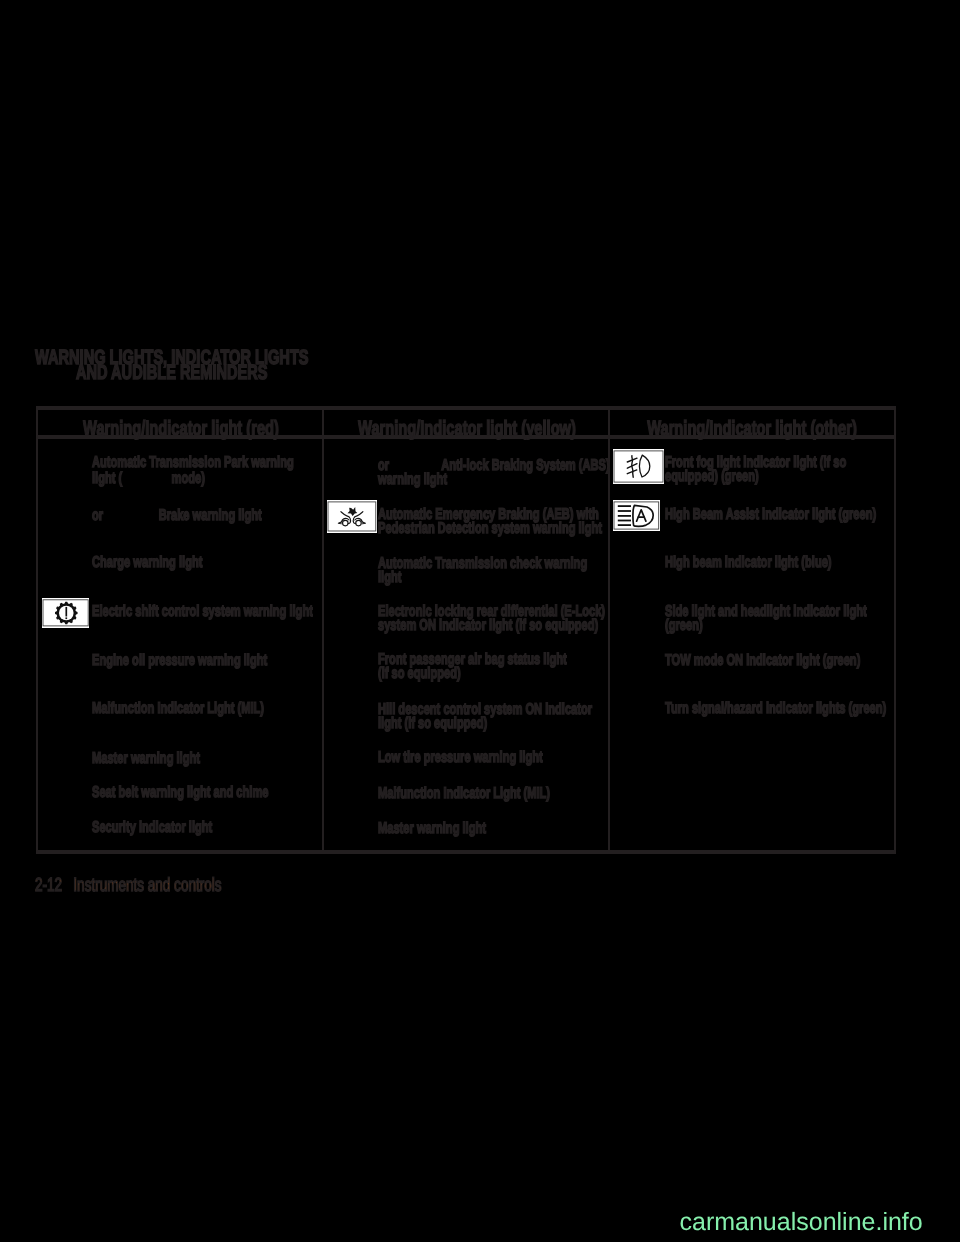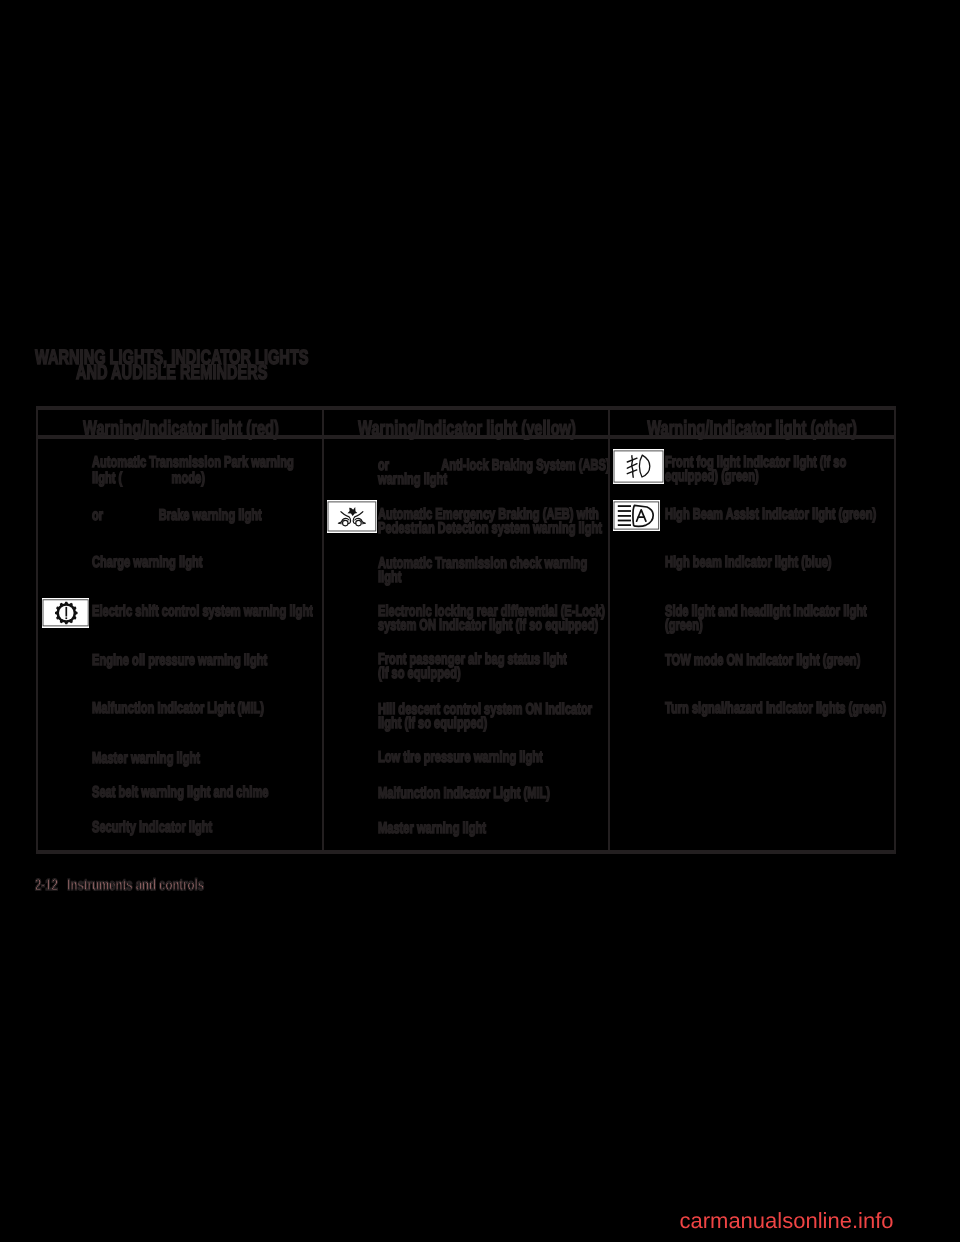--- a/index.html
+++ b/index.html
@@ -23,22 +23,22 @@
            line-height:20.6px;height:0;-webkit-text-stroke:1.5px #231f20;}
   .colhead .cxc{position:absolute;left:0;top:0;transform:translateX(-50%) scaleX(0.712) translateZ(0);transform-origin:center top;}
 
   .cell{position:absolute;left:0;top:0;color:#231f20;font-weight:bold;font-size:15.6px;
          -webkit-text-stroke:1.6px #231f20;}
   .cell .cx{position:absolute;line-height:16.3px;}
 
   .icon{position:absolute;background:#fff;box-sizing:border-box;}
   .icon svg{display:block;width:100%;height:100%;}
 
-  #footer{position:absolute;left:35px;top:874.5px;color:#fca5a5;font-weight:bold;font-size:16px;line-height:21.6px;-webkit-text-stroke:1.6px #231f20;}
-  #watermark{position:absolute;transform:translateZ(0);left:679.5px;top:1207.8px;color:#ef4444;font-size:22px;
+  #footer{position:absolute;left:35px;top:874.5px;color:#f97316;font-weight:normal;font-size:19px;line-height:21.6px;-webkit-text-stroke:1.6px #231f20;}
+  #watermark{position:absolute;transform:translateZ(0);left:679.5px;top:1207.8px;color:#86efac;font-size:25px;
              font-family:"Liberation Sans",sans-serif;font-weight:normal;letter-spacing:0px;white-space:nowrap;}
 </style>
 </head>
 <body>
 
 <div class="page">
 
   <div id="section-title">
     <span class="cx">WARNING LIGHTS, INDICATOR LIGHTS</span>
     <span class="cx">AND AUDIBLE REMINDERS</span>

